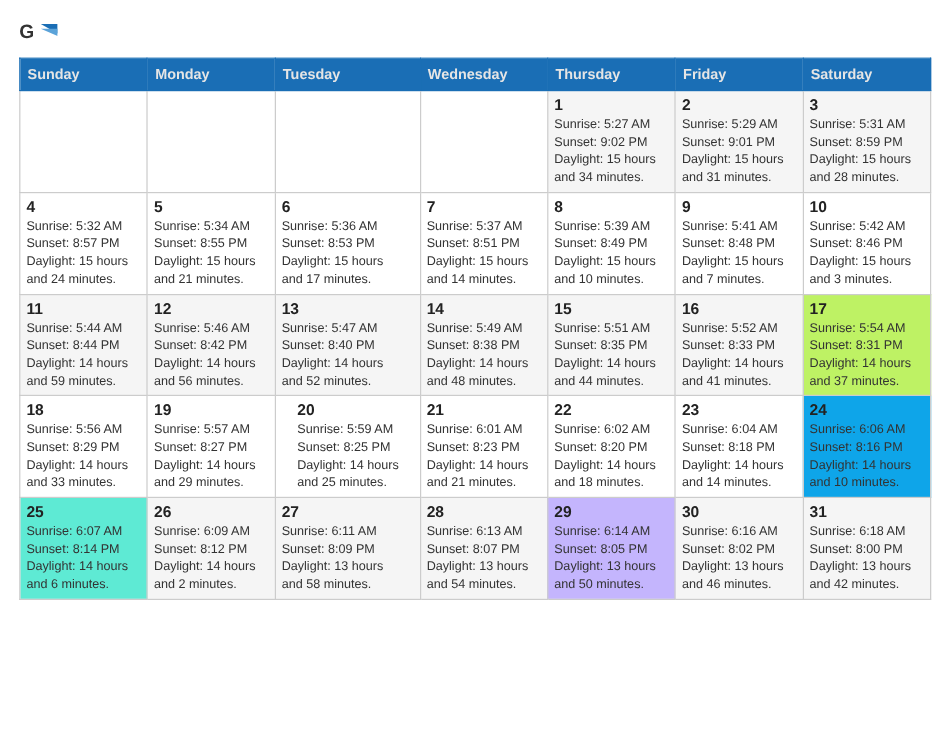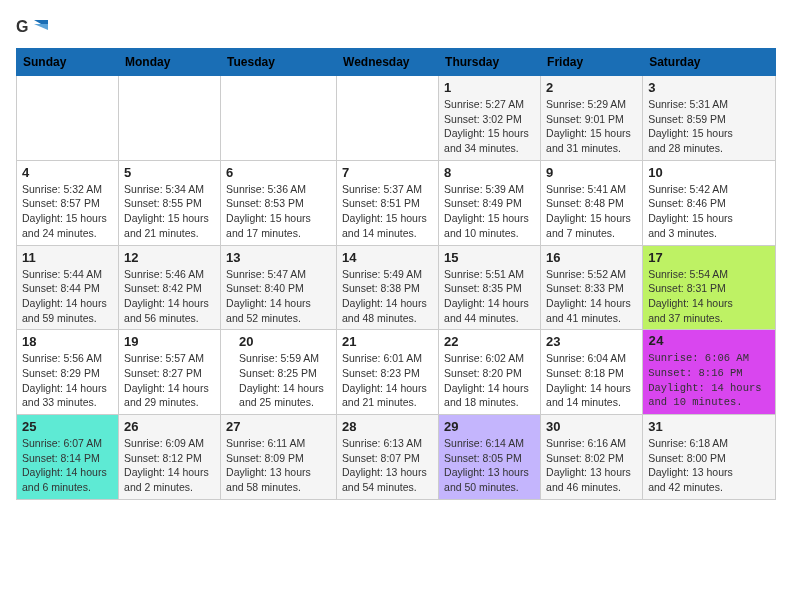--- a/index.html
+++ b/index.html
@@ -39,21 +39,21 @@
       font-weight: normal;
       color: #444;
     }
     table {
       width: 100%;
       border-collapse: collapse;
       font-size: 11px;
     }
     thead tr th {
       background: #1a6eb5;
-      color: #000000;
+      color: #e5e5e5;
       text-align: left;
       padding: 6px 6px;
       font-size: 12px;
       border: 1px solid #1a6eb5;
     }
     tbody tr td {
       border: 1px solid #ccc;
       padding: 4px 5px;
       vertical-align: top;
       min-height: 80px;
@@ -118,21 +118,21 @@
   </thead>
   <tbody id="calendar-body">
   <tr style="background: rgb(242, 242, 242);">
         <td class="empty" style="background: rgb(255, 255, 255);"></td>
         <td class="empty" style="background: rgb(255, 255, 255);"></td>
         <td class="empty" style="background: rgb(255, 255, 255);"></td>
         <td class="empty" style="background: rgb(255, 255, 255);"></td>
         <td style="background: rgb(245, 245, 245);">
           <span class="day-num">1</span>
           <div class="day-info" style="white-space: pre-line;">Sunrise: 5:27 AM
-Sunset: 3:02 PM
+Sunset: 9:02 PM
 Daylight: 15 hours
 and 34 minutes.</div>
         </td>
         <td style="background: rgb(245, 245, 245);">
           <span class="day-num">2</span>
           <div class="day-info" style="white-space: pre-line;">Sunrise: 5:29 AM
 Sunset: 9:01 PM
 Daylight: 15 hours
 and 31 minutes.</div>
         </td>
@@ -282,21 +282,21 @@
 Daylight: 14 hours
 and 18 minutes.</div>
         </td>
         <td style="background: rgb(255, 255, 255);">
           <span class="day-num">23</span>
           <div class="day-info" style="white-space: pre-line;">Sunrise: 6:04 AM
 Sunset: 8:18 PM
 Daylight: 14 hours
 and 14 minutes.</div>
         </td>
-        <td style="background: #d946ef; font-family: Liberation Mono, monospace;">
+        <td style="background: #0ea5e9;">
           <span class="day-num">24</span>
           <div class="day-info" style="white-space: pre-line;">Sunrise: 6:06 AM
 Sunset: 8:16 PM
 Daylight: 14 hours
 and 10 minutes.</div>
         </td>
       </tr>
       <tr style="background: rgb(242, 242, 242);">
         <td style="background: #5eead4;">
           <span class="day-num">25</span>

